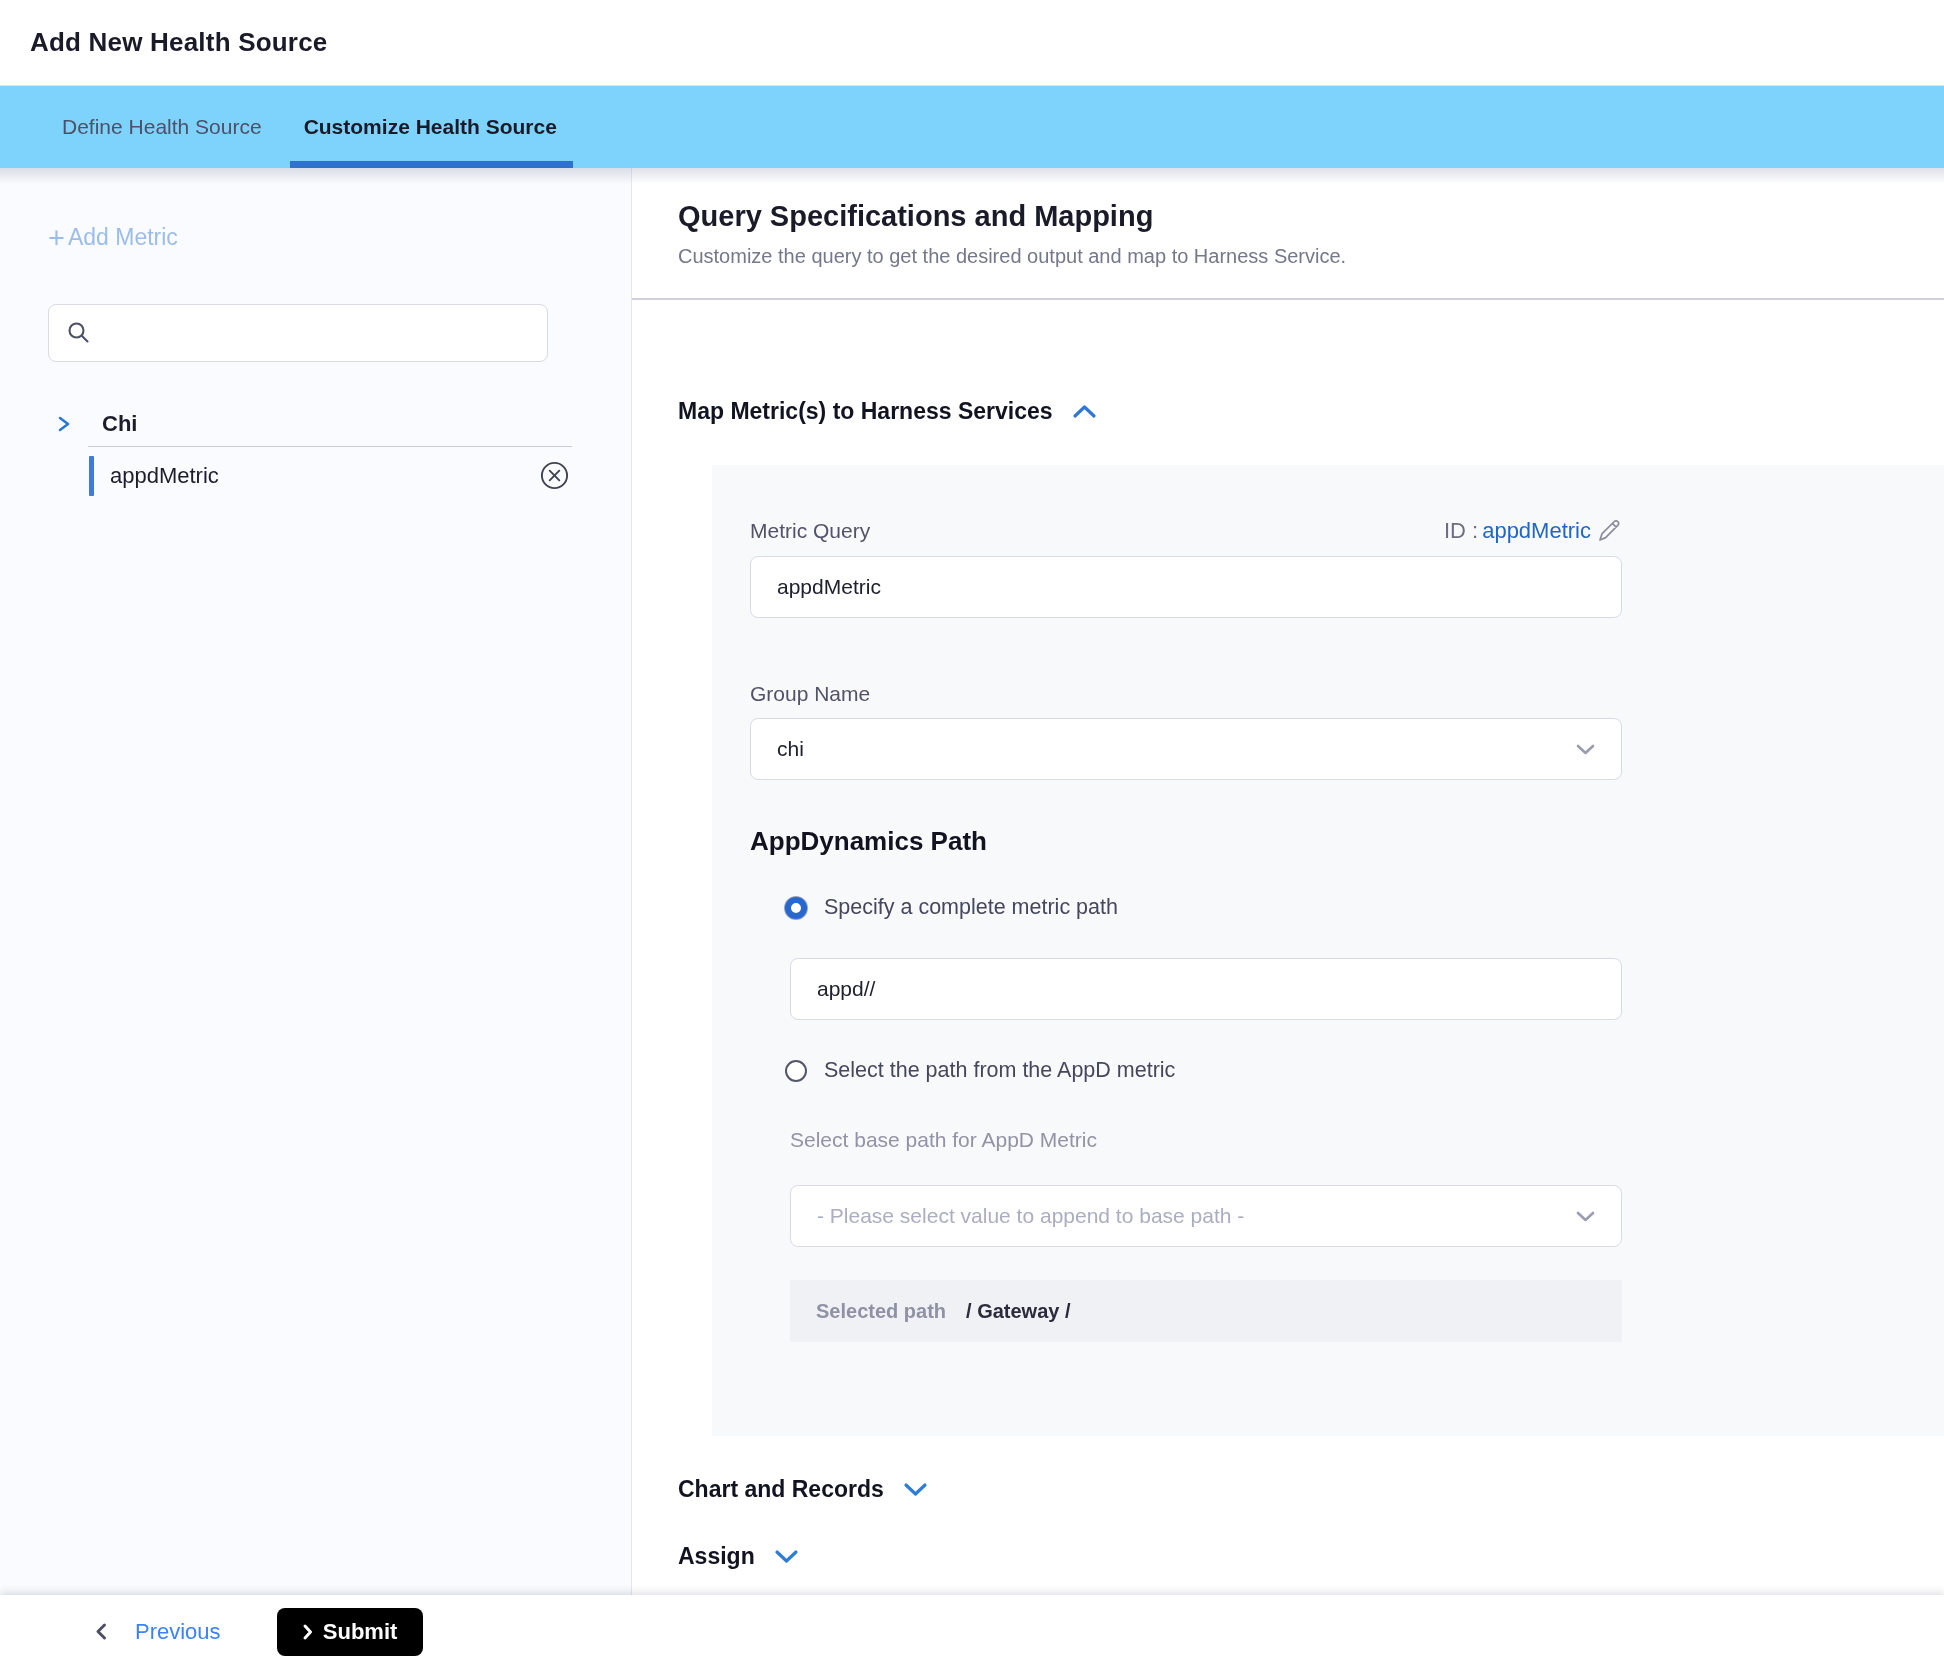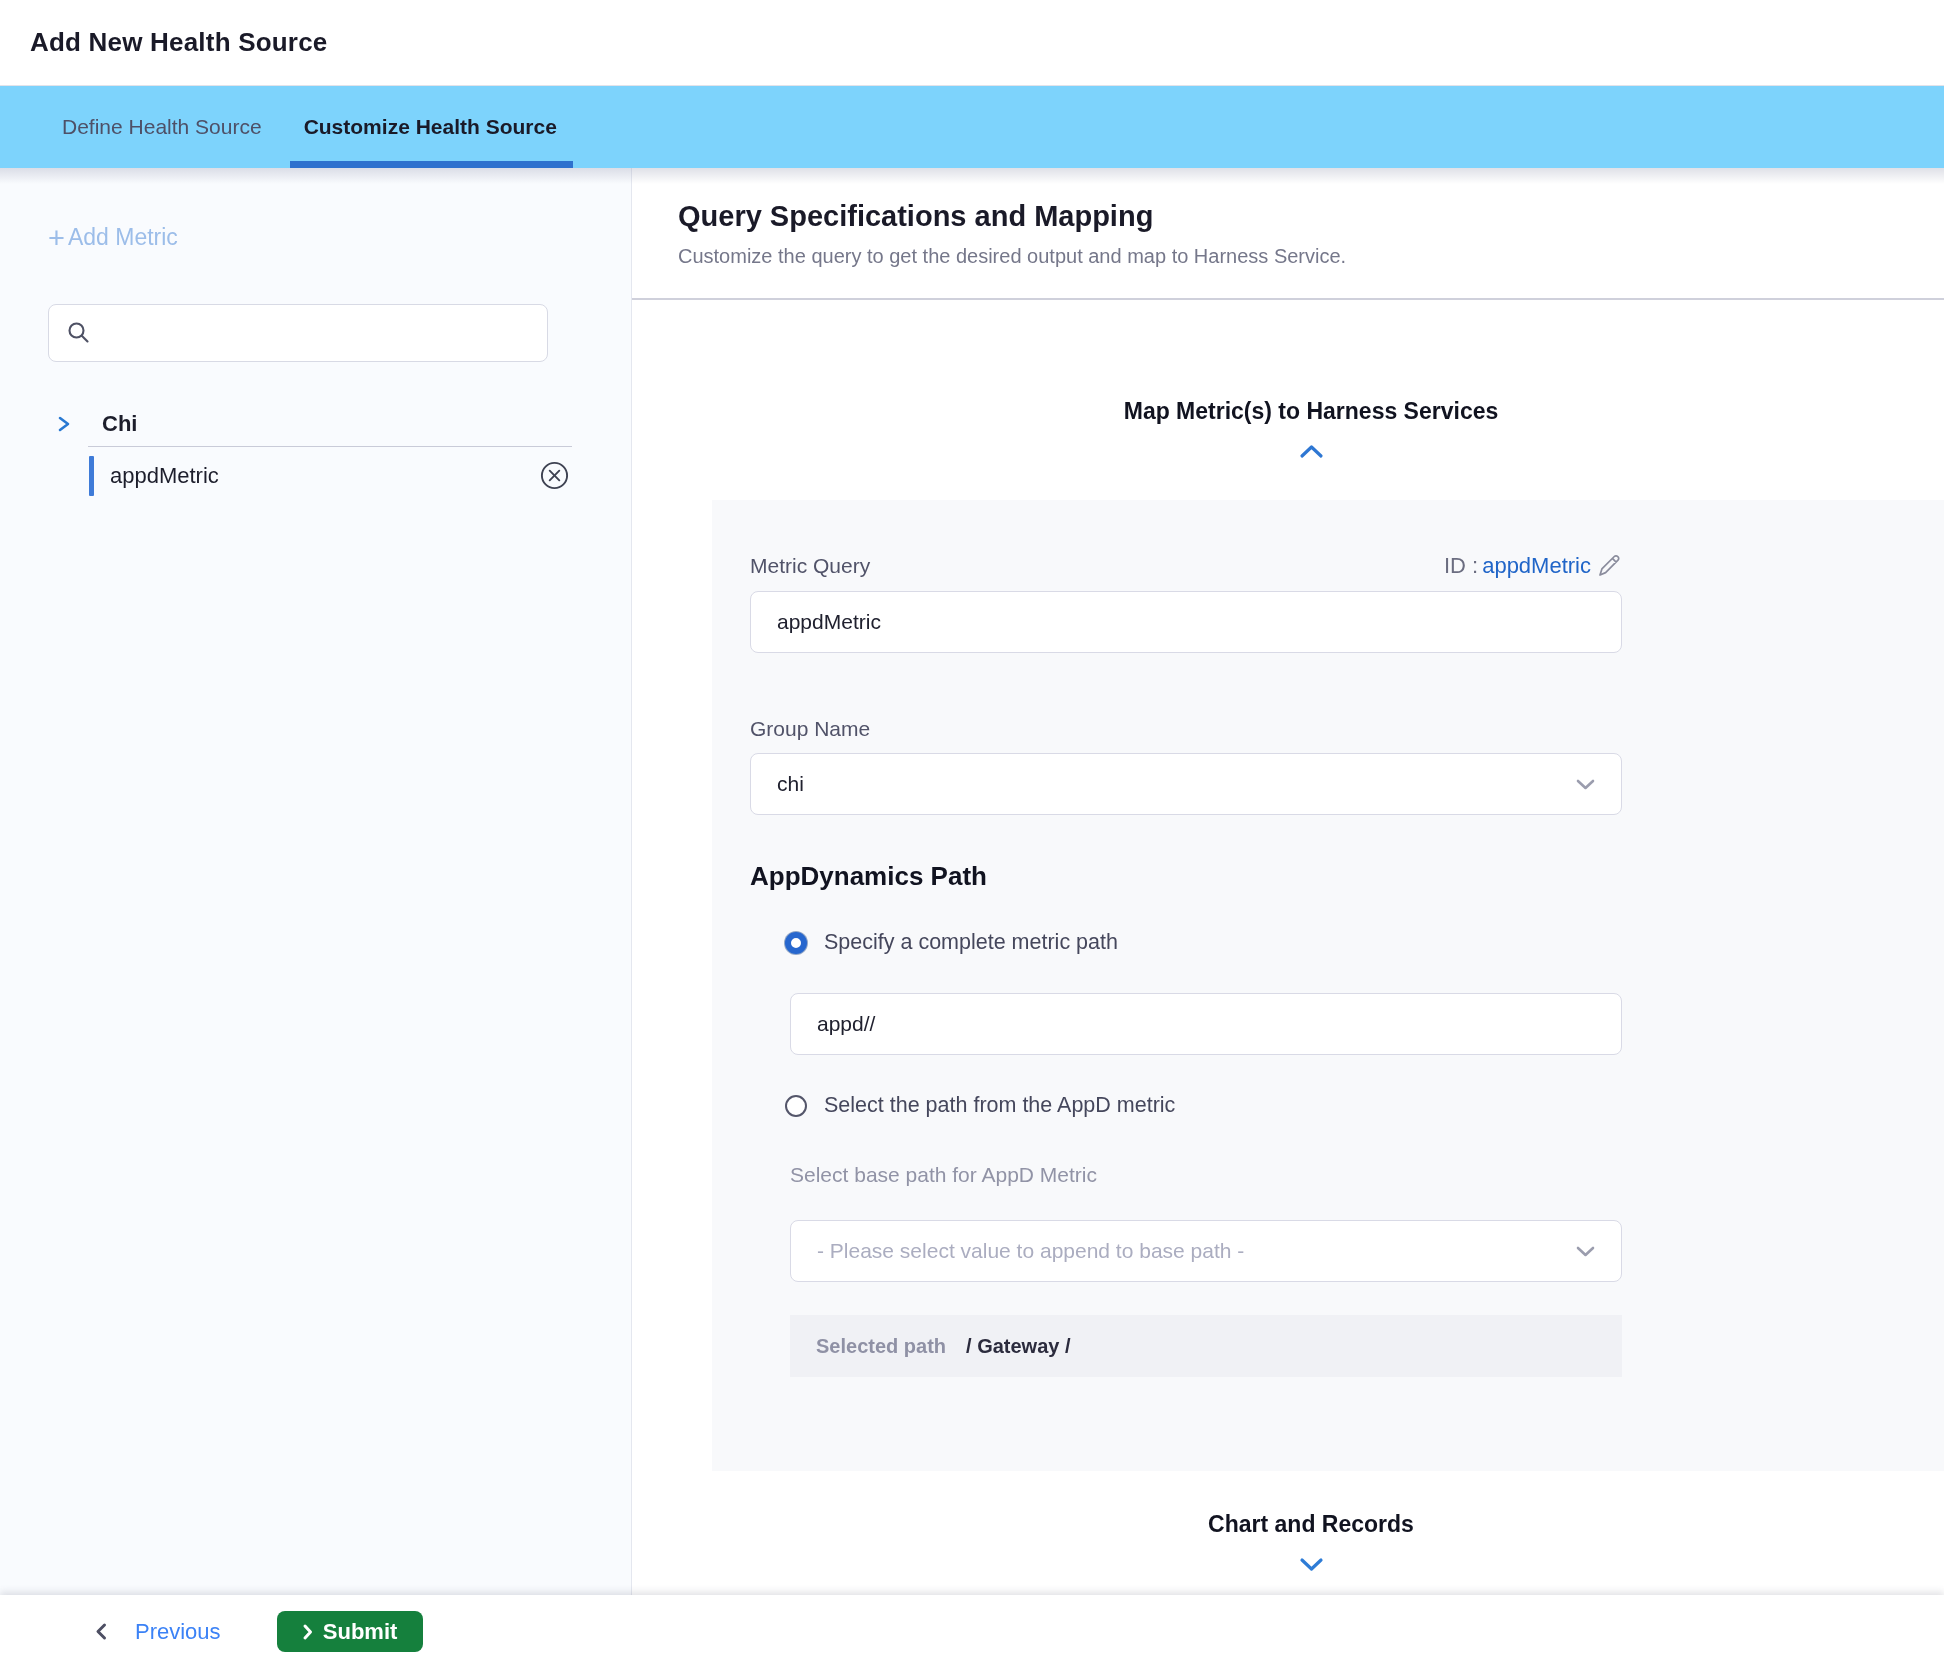--- a/index.html
+++ b/index.html
@@ -38,21 +38,21 @@
   .tree-item .selbar { position:absolute; left:41px; top:9px; width:5px; height:40px; background:#3f7bd8; border-radius:1px; }
   .tree-item-label { font-size:22px; color:#1d1e2c; margin-left:62px; flex:1; }
   .tree-item .remove { display:flex; cursor:pointer; margin-right:2px; }
 
   
   .main { flex:1; background:#fff; padding:32px 0 0 46px; position:relative; overflow:hidden; }
   .main-title { font-size:29px; font-weight:700; color:#1a1a28; }
   .main-sub { margin-top:12px; font-size:20px; color:#75778a; }
   .main-divider { margin-top:30px; margin-left:-46px; height:2px; background:#cfd0db; }
 
-  .section-hd { display:flex; align-items:center; gap:18px;flex-direction:column; }
+  .section-hd { display:flex; align-items:center; gap:18px; }
   .section-hd .lbl { font-size:23px; font-weight:700; color:#111320; }
   .sect-map { margin-top:98px; }
   .sect-chart { margin-top:40px; }
   .sect-assign { margin-top:40px; }
 
   .card { margin-top:40px; margin-left:34px; background:#f8f9fb; padding:52px 0 94px 38px; }
 
   .fld-label { font-size:21px; color:#515369; }
   .fld-label-row { width:872px; display:flex; align-items:center; justify-content:space-between; }
   .id-chip { display:flex; align-items:center; gap:4px; font-size:22px; color:#6b6d80; }
@@ -79,21 +79,21 @@
   .base-label { margin-top:45px; font-size:21px; color:#9193a6; }
   .base-select { margin-top:33px; }
 
   .selpath { margin-top:33px; height:62px; background:#f0f1f5; display:flex; align-items:center; padding-left:26px; }
   .selpath .k { font-size:20px; font-weight:700; color:#8f91a5; }
   .selpath .v { font-size:20px; font-weight:700; color:#2b2b3d; margin-left:20px; }
 
   
   .footer { position:absolute; left:0; right:0; bottom:0; height:73px; background:#fff; box-shadow:0 -3px 7px rgba(96,97,112,.18); display:flex; align-items:center; padding-left:95px; gap:56px; z-index:6; }
   .btn-prev { display:flex; align-items:center; gap:28px; background:none; border:none; font-family:inherit; font-size:22px; color:#3b82f6; cursor:pointer; }
-  .btn-submit { width:146px; height:41px; background:#15803d; border:none; border-radius:8px; color:#fff; font-family:inherit; font-size:22px; font-weight:700; display:flex; align-items:center; justify-content:center; gap:10px; cursor:pointer; }
+  .btn-submit { width:146px; height:48px; background:#000000; border:none; border-radius:8px; color:#fff; font-family:inherit; font-size:22px; font-weight:700; display:flex; align-items:center; justify-content:center; gap:10px; cursor:pointer; }
 </style>
 </head>
 <body>
 
 <div class="page">
 
   <div class="hdr">
     <div class="hdr-title">Add New Health Source</div>
   </div>
 

